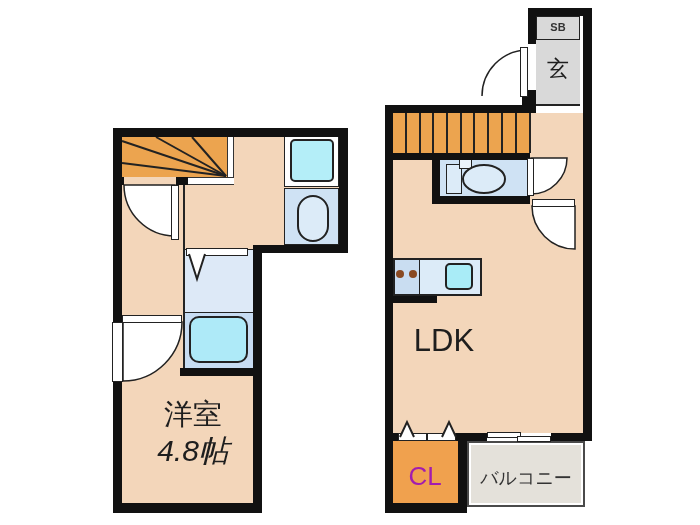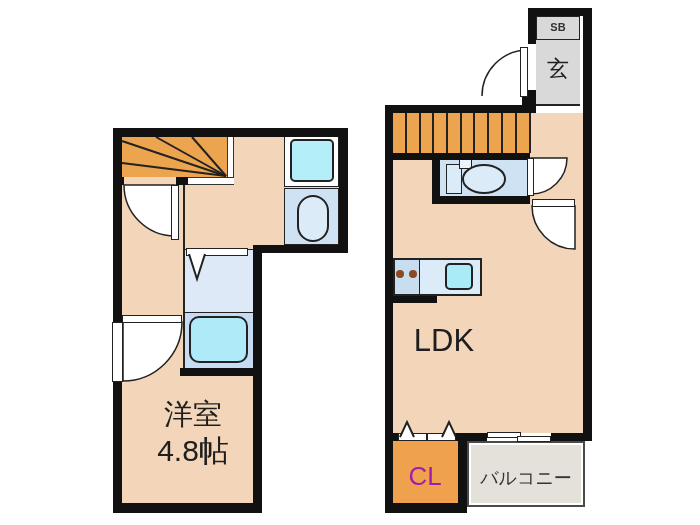--- a/index.html
+++ b/index.html
@@ -54,21 +54,21 @@
   <div class="abs wall" style="left:176px;top:177px;width:12px;height:8px;"></div>
   <div class="abs wall" style="left:227px;top:128px;width:8px;height:9px;"></div>
   <div class="abs wall" style="left:180px;top:368px;width:82px;height:8px;"></div>
 
   <div class="abs leaf" style="left:171px;top:185px;width:8px;height:55px;"></div>
   <div class="abs leaf" style="left:122px;top:315px;width:60px;height:8px;"></div>
   <div class="abs leaf" style="left:112px;top:322px;width:11px;height:60px;"></div>
   <div class="abs leaf" style="left:186px;top:248px;width:62px;height:8px;"></div>
 
   <div class="abs lbl" style="left:193px;top:414px;font-size:29px;">洋室</div>
-  <div class="abs lbl" style="left:193px;top:451px;font-size:30px;">4.8帖</div>
+  <div class="abs lbl" style="left:193px;top:451px;font-size:30px;font-style:italic;">4.8帖</div>
 
   <div class="abs base" style="left:393px;top:113px;width:190px;height:320px;"></div>
 
   <div class="abs room" style="left:536px;top:16px;width:44px;height:24px;background:#d9d9d9;border:1.5px solid #222;"></div>
   <div class="abs room" style="left:536px;top:40px;width:44px;height:65px;background:#d9d9d9;"></div>
   <div class="abs thin" style="left:536px;top:104px;width:44px;height:2px;"></div>
 
   <div class="abs room" style="left:393px;top:113px;width:137px;height:40px;background:#eca44f;"></div>
   <div class="abs thin" style="left:529px;top:113px;width:2px;height:40px;"></div>
 

